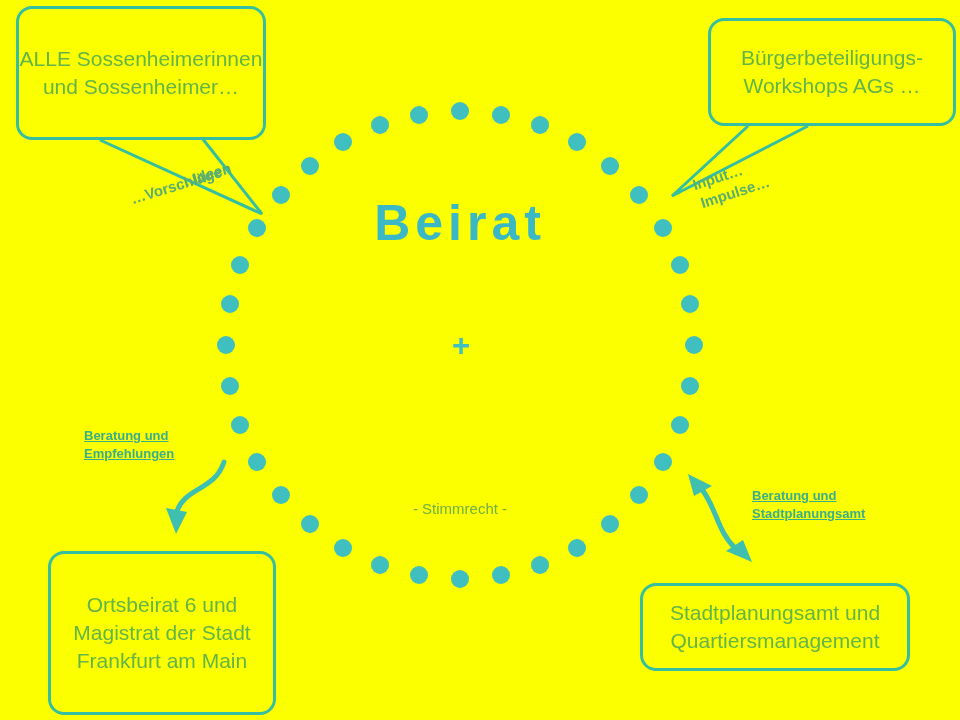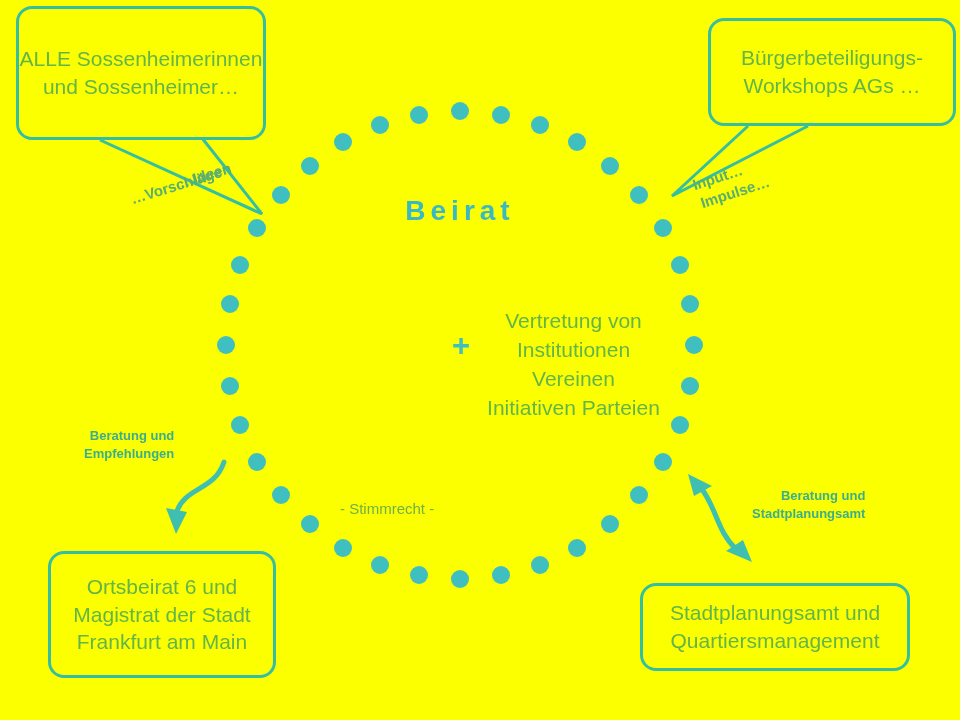--- a/index.html
+++ b/index.html
@@ -32,21 +32,21 @@
     background: #3FBFBF;
   }
 
   
   .center-title {
     position: absolute;
     left: 260px;
     top: 196px;
     width: 400px;
     text-align: center;
-    font-size: 28px;
+    font-size: 50px;
     font-weight: bold;
     letter-spacing: 5px;
     color: #3AB8C6;
     line-height: 1.1;
   }
   .col-left, .col-right {
     position: absolute;
     font-size: 21px;
     color: #63B54A;
     line-height: 1.38;
@@ -71,20 +71,21 @@
     font-size: 31px;
     font-weight: bold;
     color: #3FBFBF;
     line-height: 1;
   }
   .stimmrecht {
     position: absolute;
     left: 340px;
     top: 500px;
     width: 240px;
+    text-align: center;
     font-size: 15px;
     color: #6FB04A;
   }
 
   
   .rbox {
     position: absolute;
     box-sizing: border-box;
     border: 3px solid #35BFA0;
     border-radius: 16px;
@@ -101,38 +102,39 @@
     width: 250px; height: 134px;
     font-size: 21px;
   }
   #bubble-workshops {
     left: 708px; top: 18px;
     width: 248px; height: 108px;
     font-size: 21px;
   }
   #box-ortsbeirat {
     left: 48px;  top: 551px;
-    width: 228px; height: 127px;
+    width: 228px; height: 164px;
     font-size: 21px;
   }
   #box-stadtplanung {
     left: 640px; top: 583px;
     width: 270px; height: 88px;
     font-size: 21px;
   }
 
   
   .small-label {
     position: absolute;
     font-size: 13px;
     font-weight: bold;
     color: #3BAE8E;
     line-height: 1.35;
-    text-align: right;
+    text-align: left;
     white-space: nowrap;
+    text-decoration: underline;
   }
   .rot-label {
     position: absolute;
     font-size: 15px;
     font-weight: bold;
     color: #5BAF6E;
     line-height: 1.3;
     white-space: nowrap;
     transform-origin: left top;
   }
@@ -243,17 +245,16 @@
   <div class="small-label" id="lbl-beratung-proj">
     <div>Beratung und</div>
     <div>Stadtplanungsamt</div>
   </div>
 
   <div class="center-title">Beirat</div>
 
 
   <div class="plus-sign">+</div>
 
-  <div class="col-right">Vertretung von Institutionen Vereinen Initiativen Parteien</div>
 
   <div class="stimmrecht">- Stimmrecht -</div>
 
 </div>
 
 </body></html>

